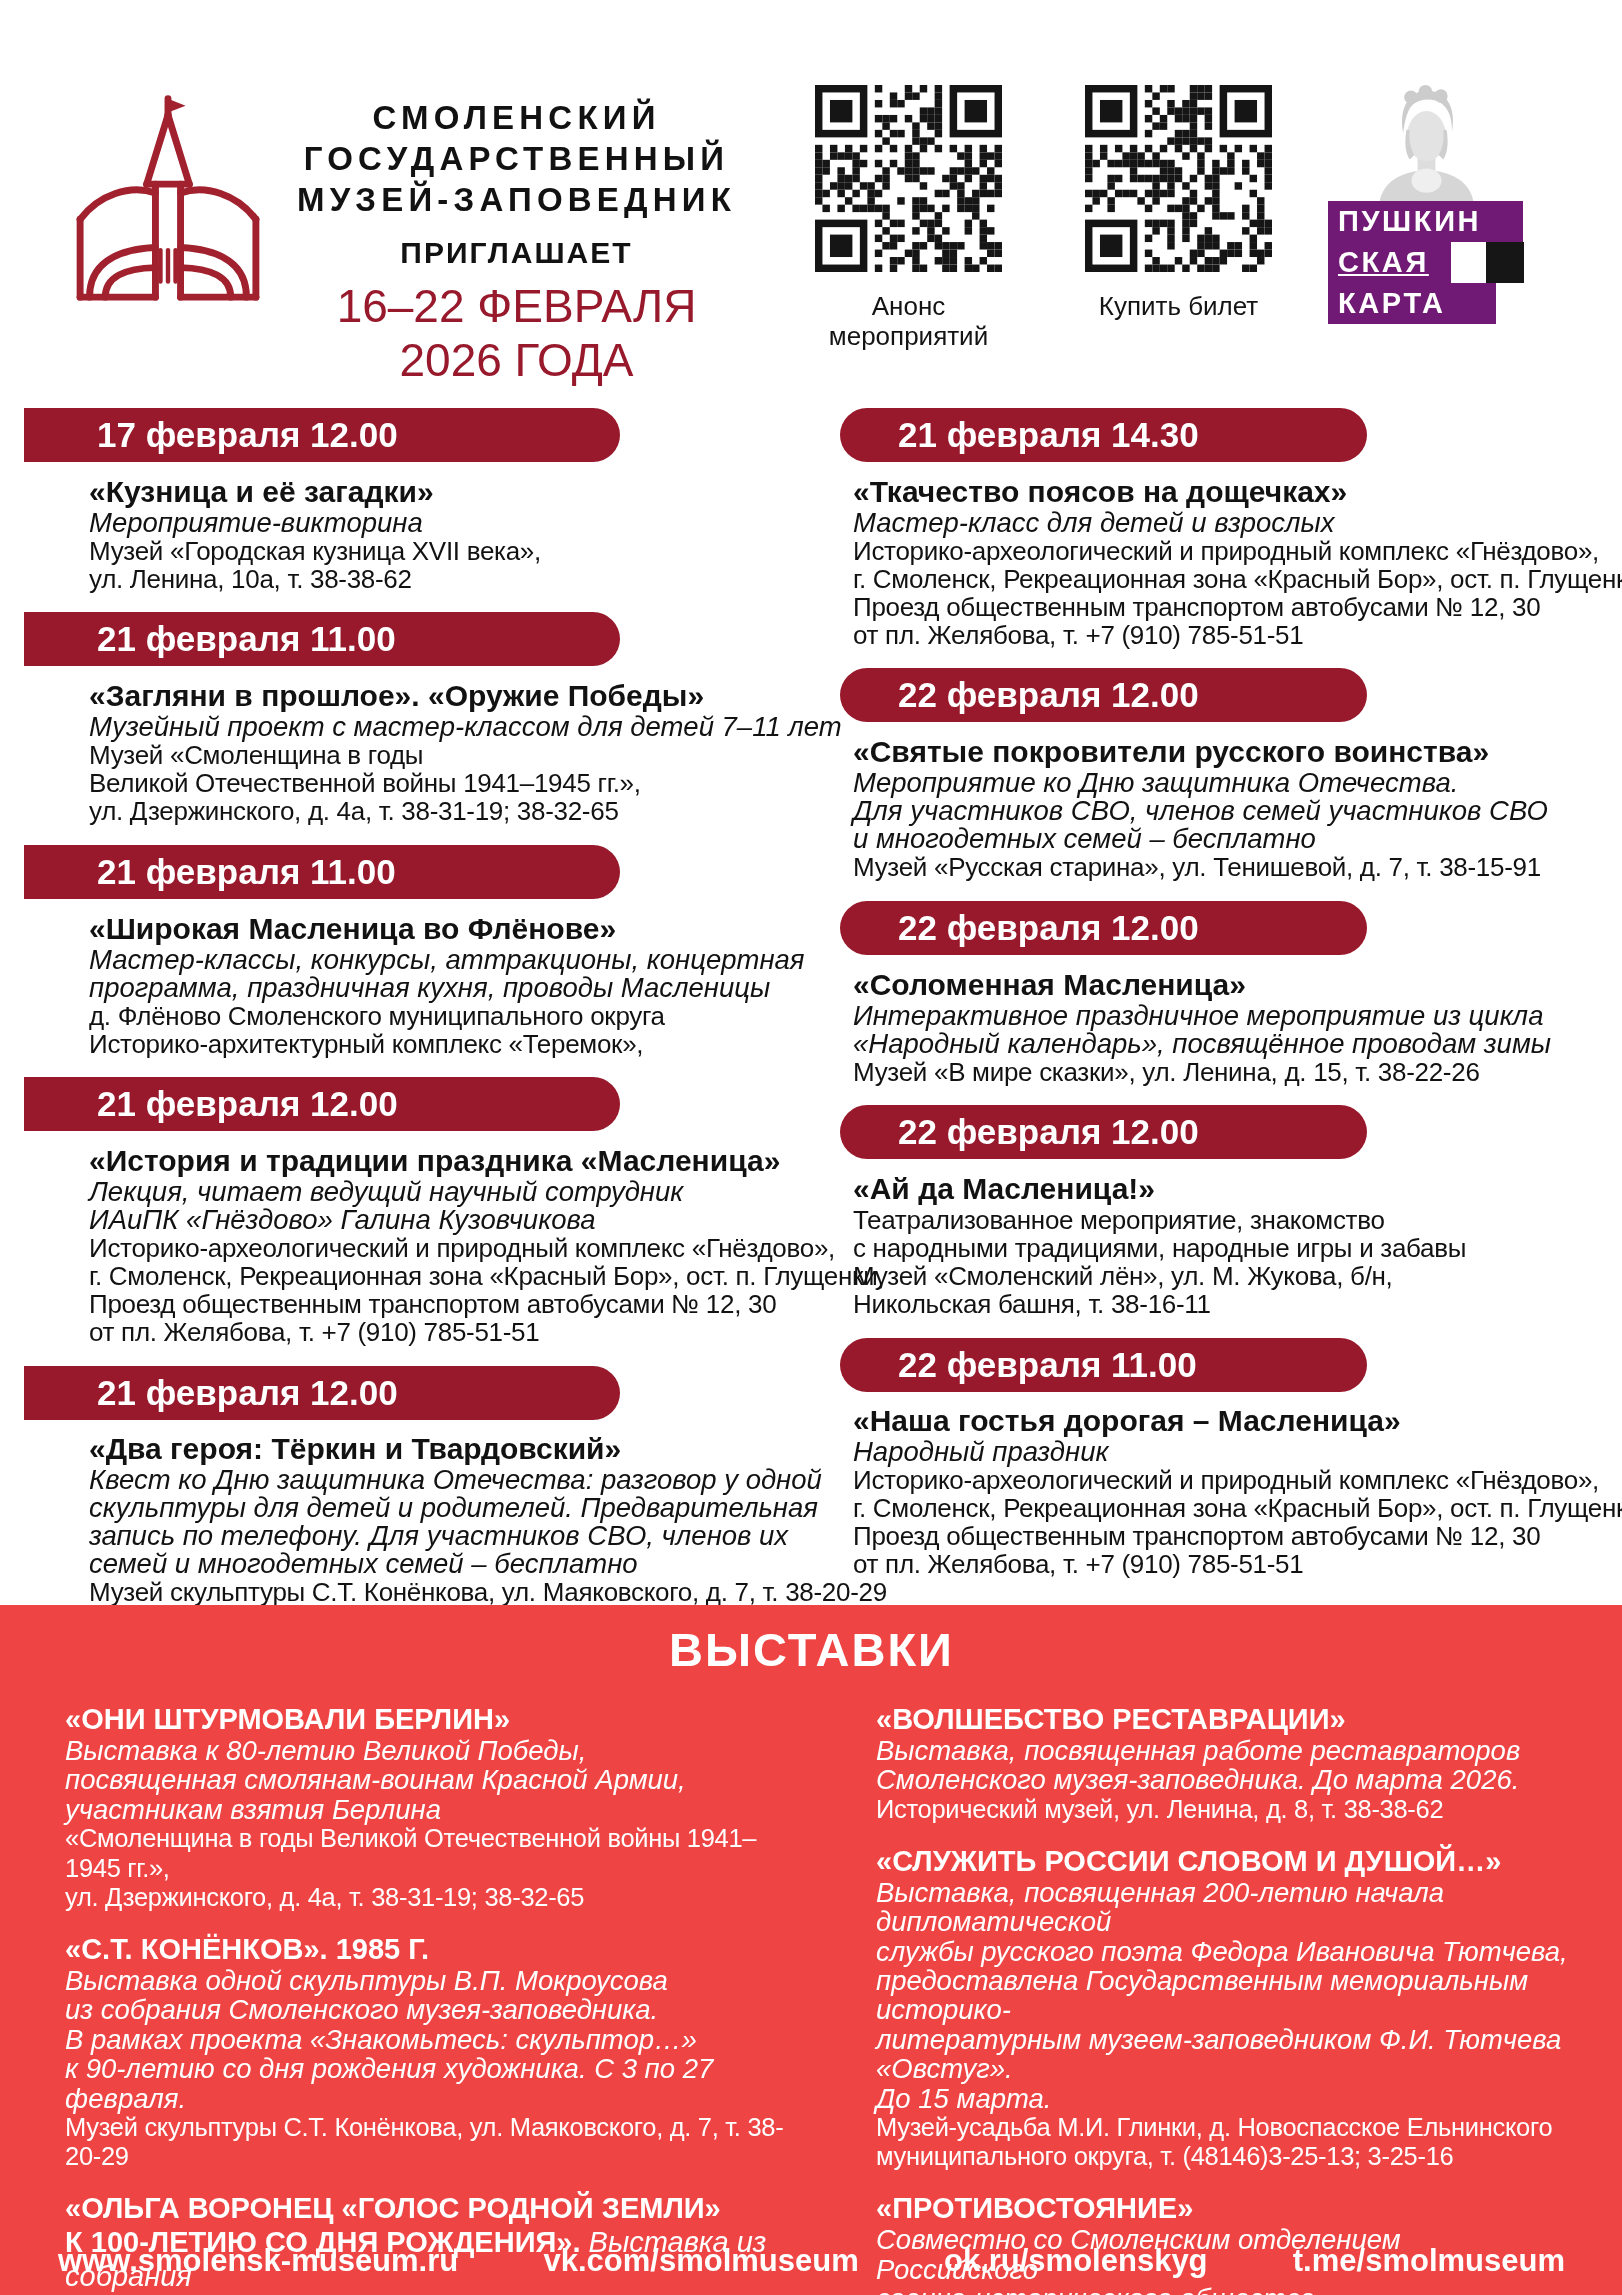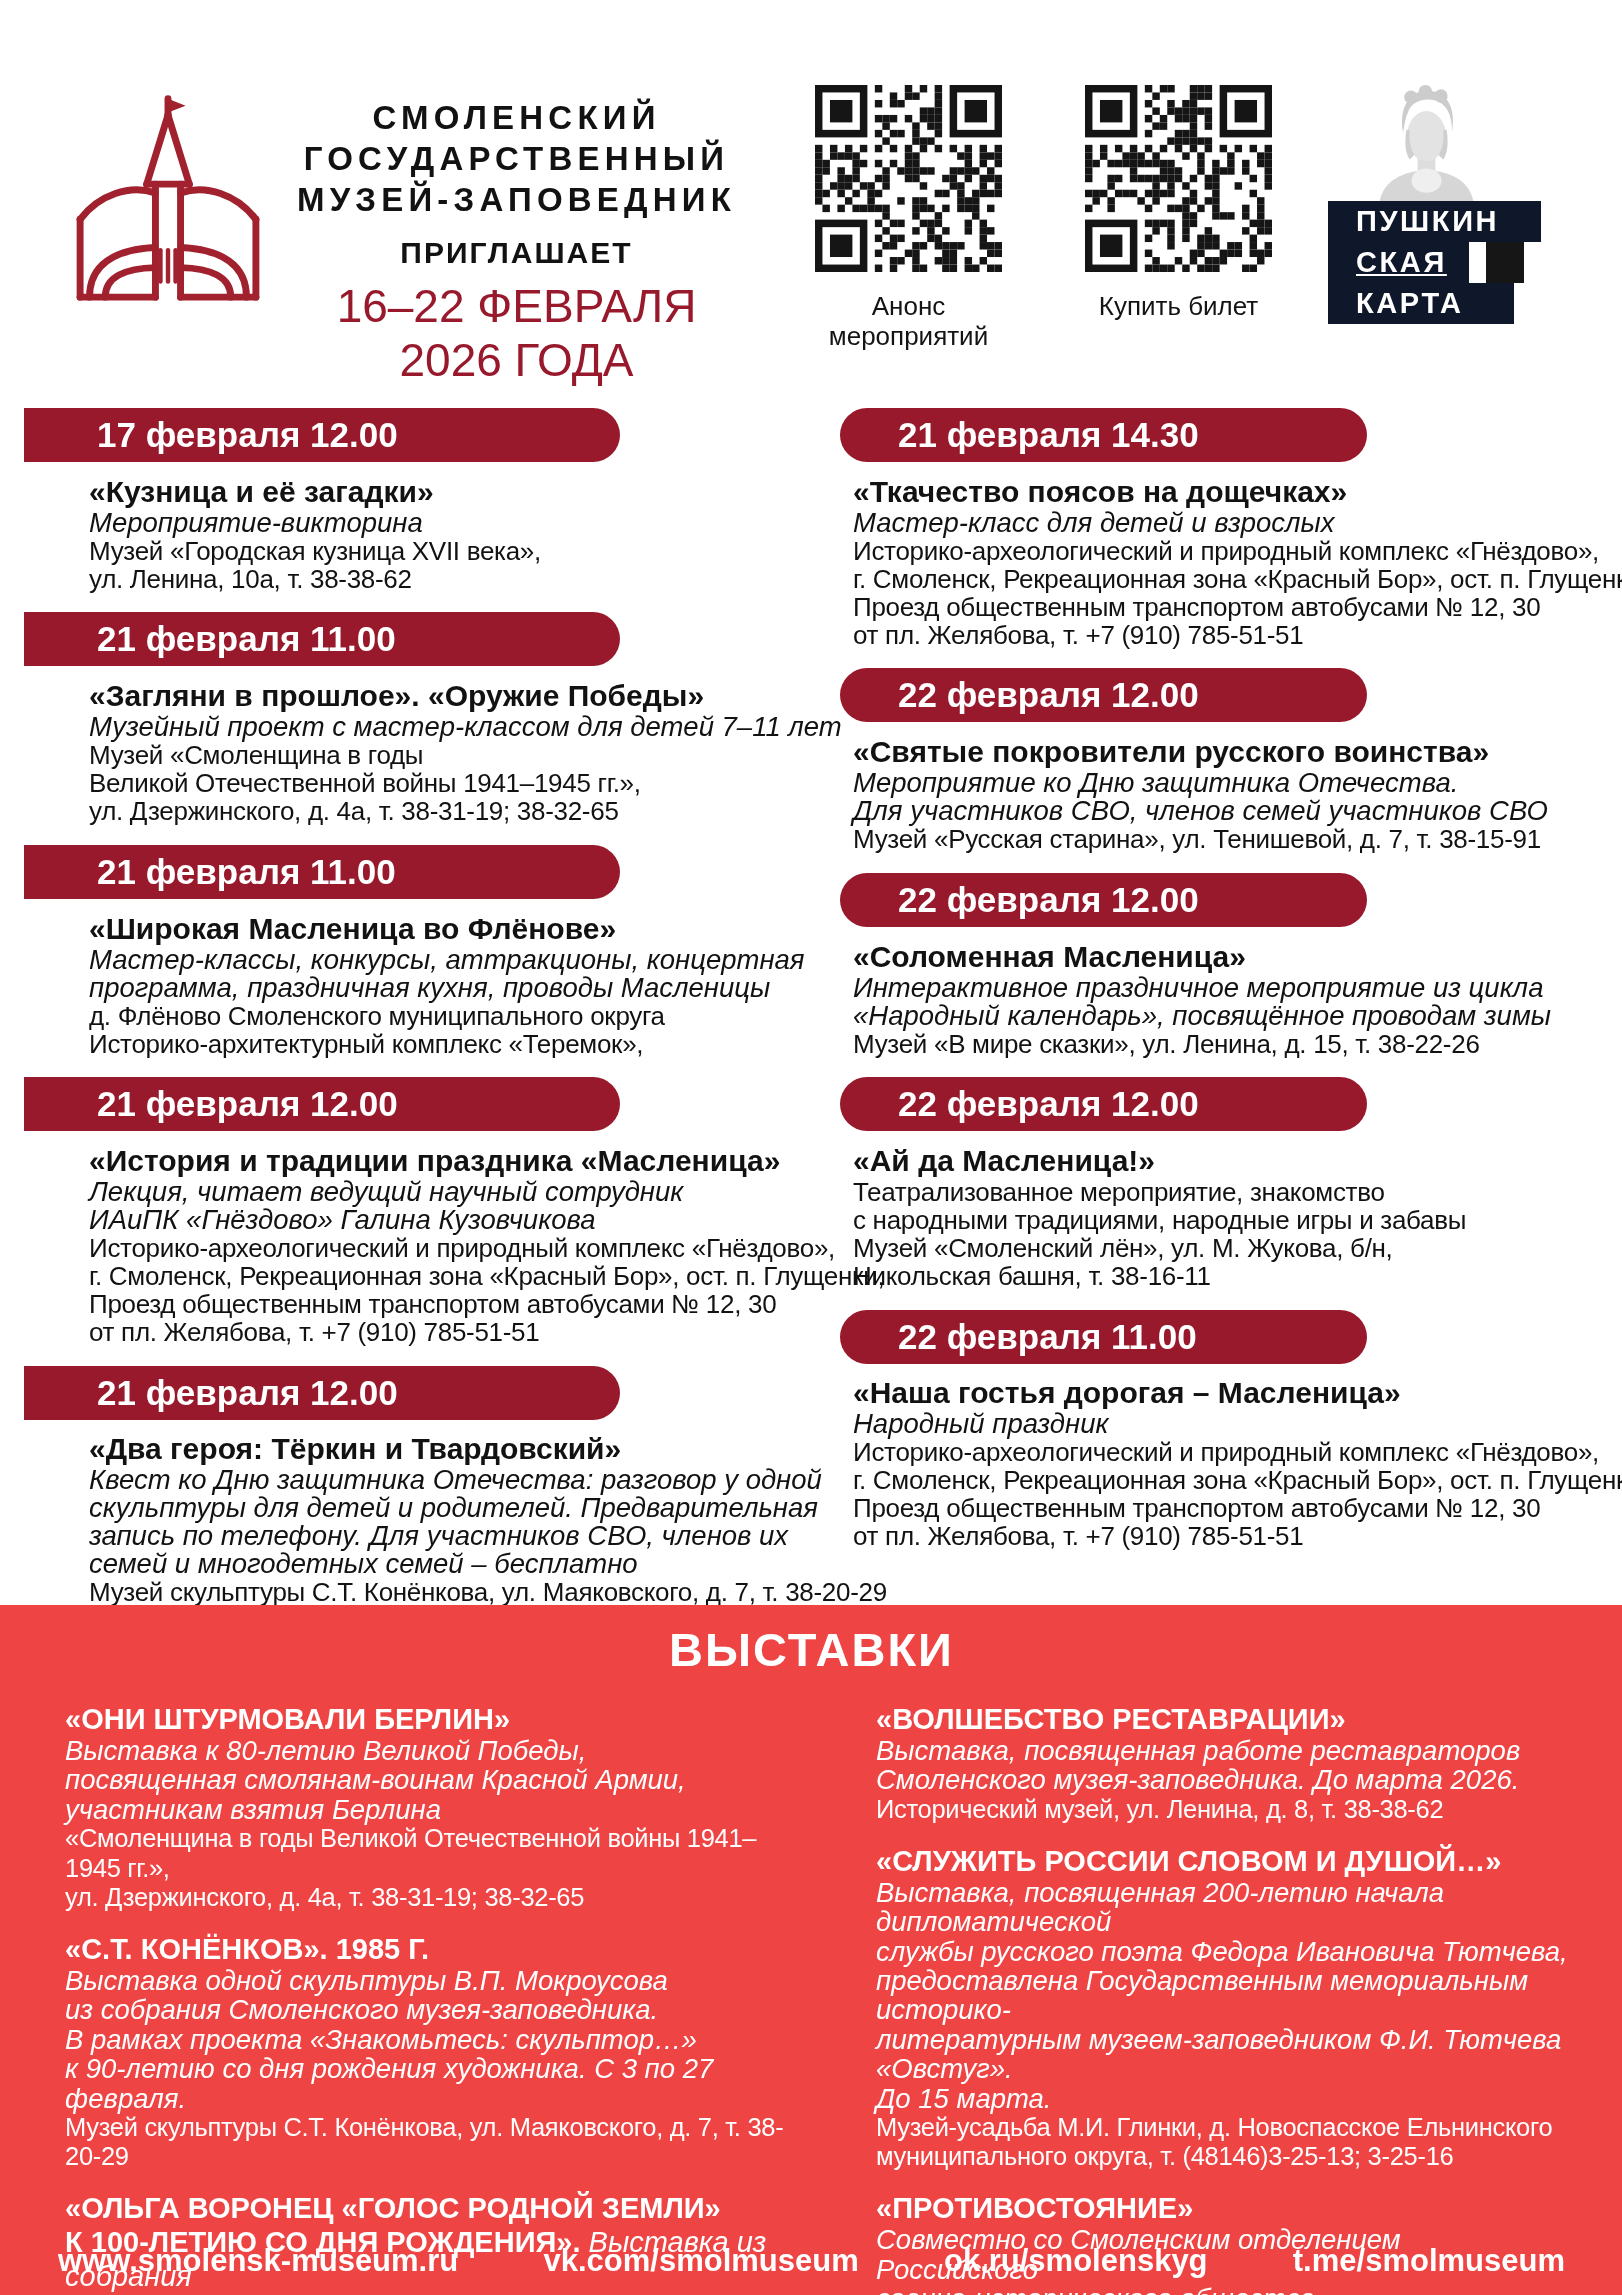--- a/index.html
+++ b/index.html
@@ -15,22 +15,22 @@
   .org{font-size:33px;font-weight:bold;letter-spacing:5.2px;line-height:41px;white-space:nowrap;}
   .invite{font-size:30px;font-weight:bold;letter-spacing:2px;margin-top:15.7px;}
   .range{font-size:46px;font-weight:normal;color:#97192B;line-height:54px;margin-top:9.2px;white-space:nowrap;}
   .range + .range{margin-top:0;}
   .qr-item{position:absolute;top:85px;width:187px;text-align:center;}
   .qr-item svg{display:block;width:187px;height:187px;}
   .qr-label{font-size:26px;line-height:30px;margin-top:19px;color:#141414;}
   .pushkin{position:absolute;left:1328px;top:76px;width:196px;}
   .bust{display:block;margin:0 auto -2.6px;width:139px;height:128px;}
   .pk-rows{position:relative;}
-  .pk-row{background:#0f172a;color:#fff;font-weight:bold;font-size:29px;line-height:41px;
-          padding-left:28px;letter-spacing:2.6px;}
+  .pk-row{background:#701a75;color:#fff;font-weight:bold;font-size:29px;line-height:41px;
+          padding-left:10px;letter-spacing:2.6px;}
   .pk-r1{width:185px;}
   .pk-r2{width:113px;text-decoration:underline;}
   .pk-r3{width:158px;}
   .pk-sq{position:absolute;right:0;top:41px;width:38px;height:41px;background:#161616;}
   
   .events{position:absolute;left:0;top:408px;width:1623px;height:1197px;}
   .ecol{position:absolute;top:0;}
   .ecol.left{left:0;width:811px;}
   .ecol.right{left:816px;width:759px;}
   .event{margin-bottom:19.6px;padding-left:24px;}
@@ -643,20 +643,21 @@
         <div class="line line-r"><span class="seg seg-r">Проезд общественным транспортом автобусами № 12, 30</span></div>
         <div class="line line-r"><span class="seg seg-r">от пл. Желябова, т. +7 (910) 785-51-51</span></div>
       </article>
       <article class="event">
         <div class="event-bar">
           <span>22 февраля 12.00</span>
         </div>
         <div class="line line-b"><span class="seg seg-b">«Святые покровители русского воинства»</span></div>
         <div class="line line-i"><span class="seg seg-i">Мероприятие ко Дню защитника Отечества.</span></div>
         <div class="line line-i"><span class="seg seg-i">Для участников СВО, членов семей участников СВО</span></div>
+        <div class="line line-i"><span class="seg seg-i">и многодетных семей – бесплатно</span></div>
         <div class="line line-r"><span class="seg seg-r">Музей «Русская старина», ул. Тенишевой, д. 7, т. 38-15-91</span></div>
       </article>
       <article class="event">
         <div class="event-bar">
           <span>22 февраля 12.00</span>
         </div>
         <div class="line line-b"><span class="seg seg-b">«Соломенная Масленица»</span></div>
         <div class="line line-i"><span class="seg seg-i">Интерактивное праздничное мероприятие из цикла</span></div>
         <div class="line line-i"><span class="seg seg-i">«Народный календарь», посвящённое проводам зимы</span></div>
         <div class="line line-r"><span class="seg seg-r">Музей «В мире сказки», ул. Ленина, д. 15, т. 38-22-26</span></div>

